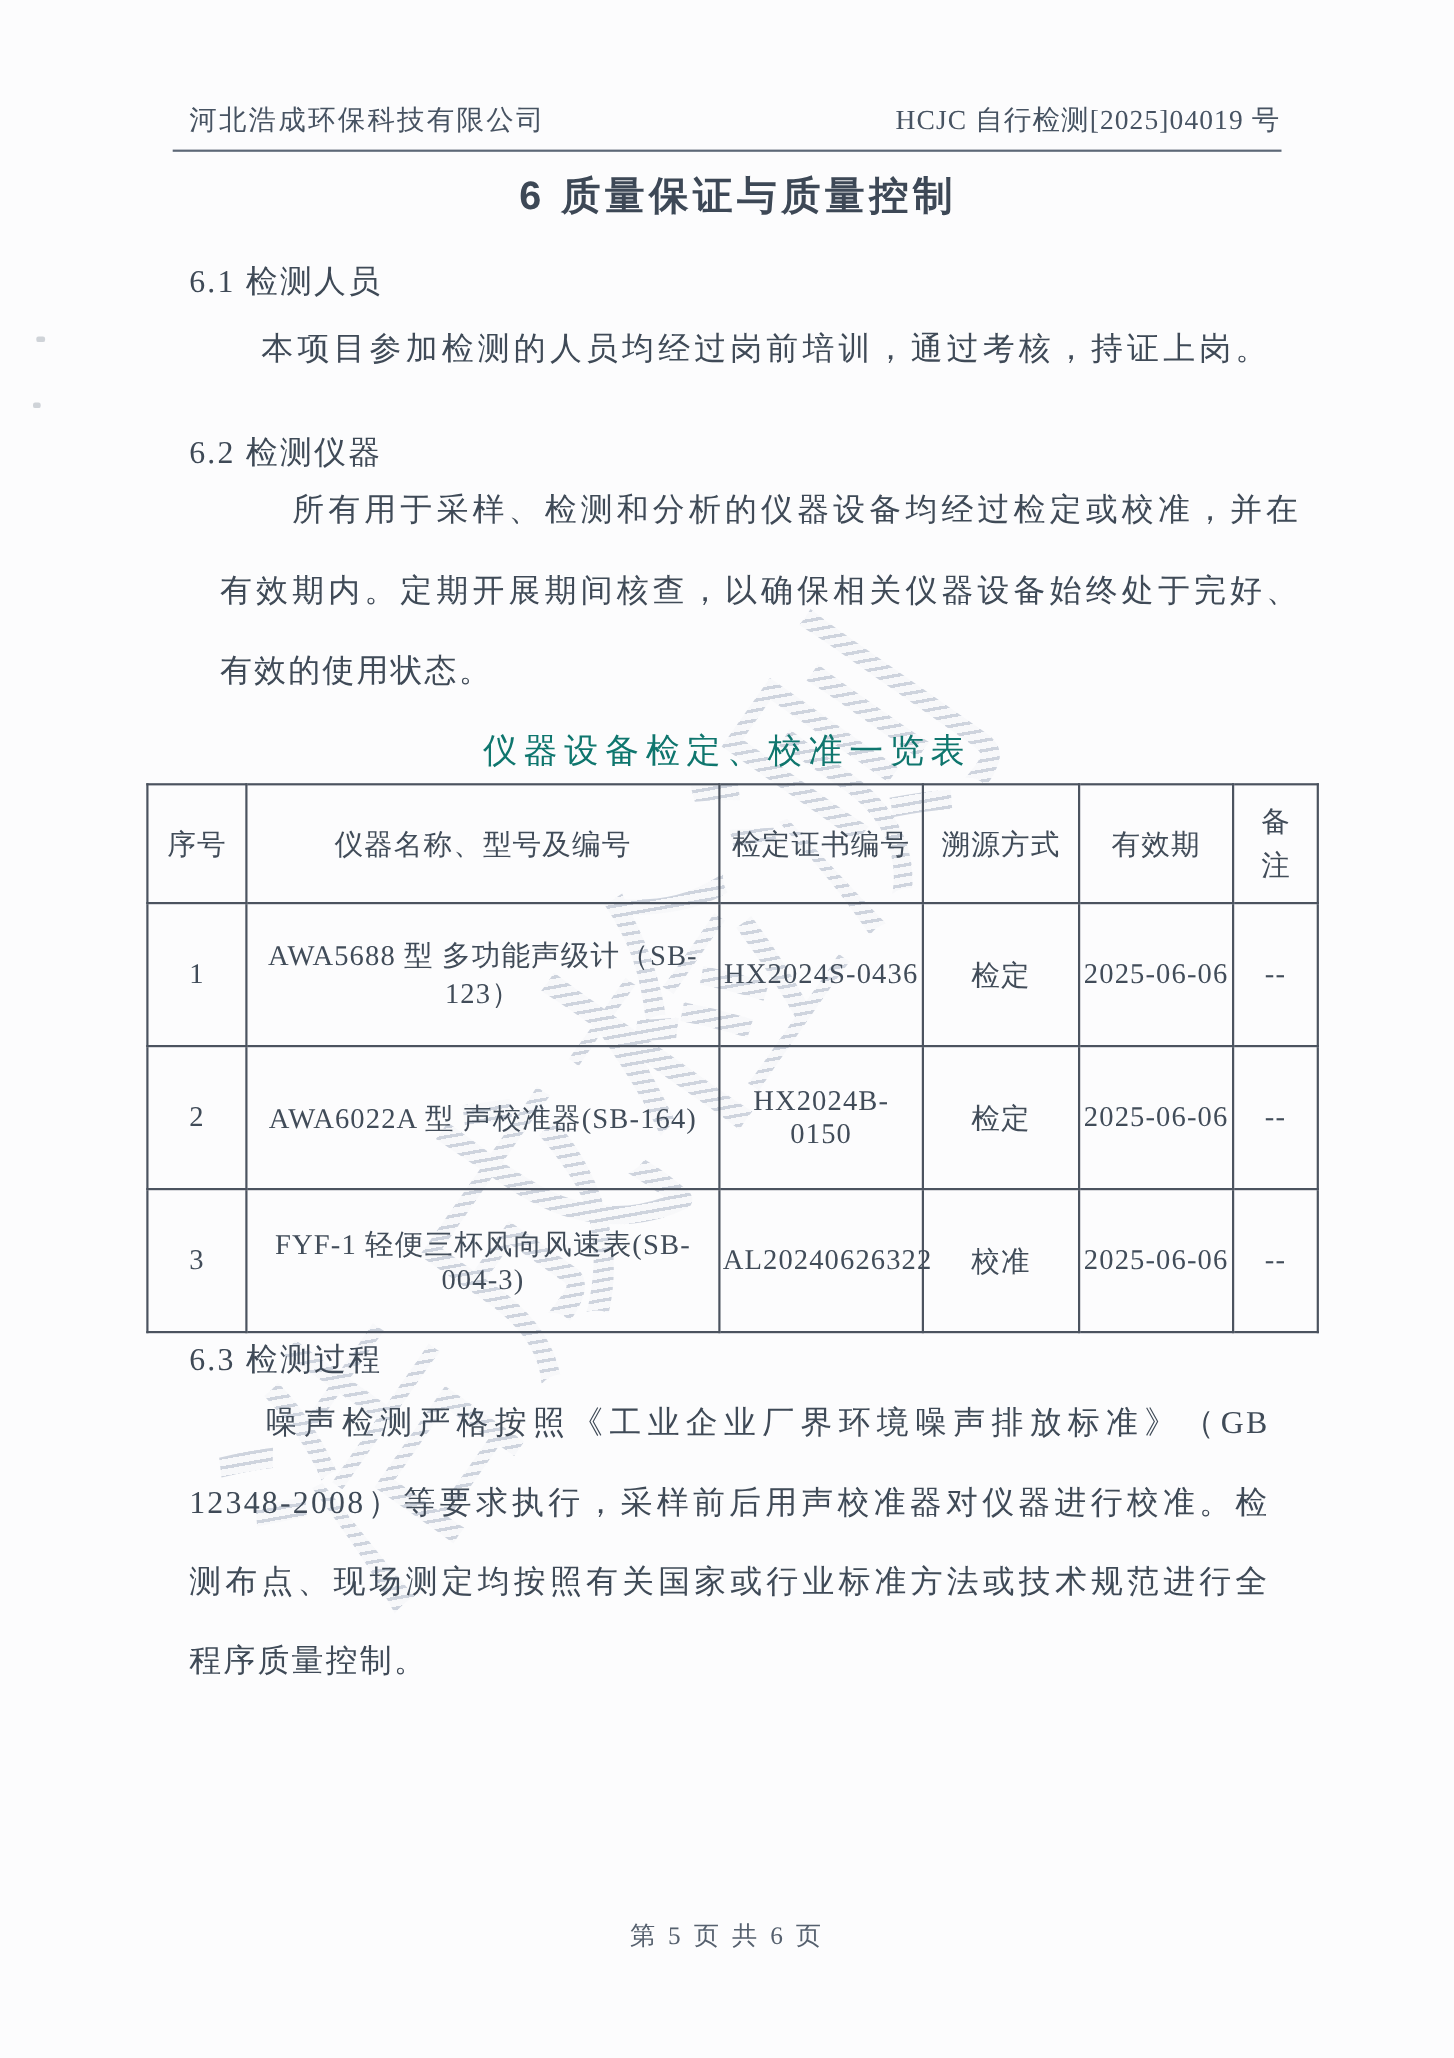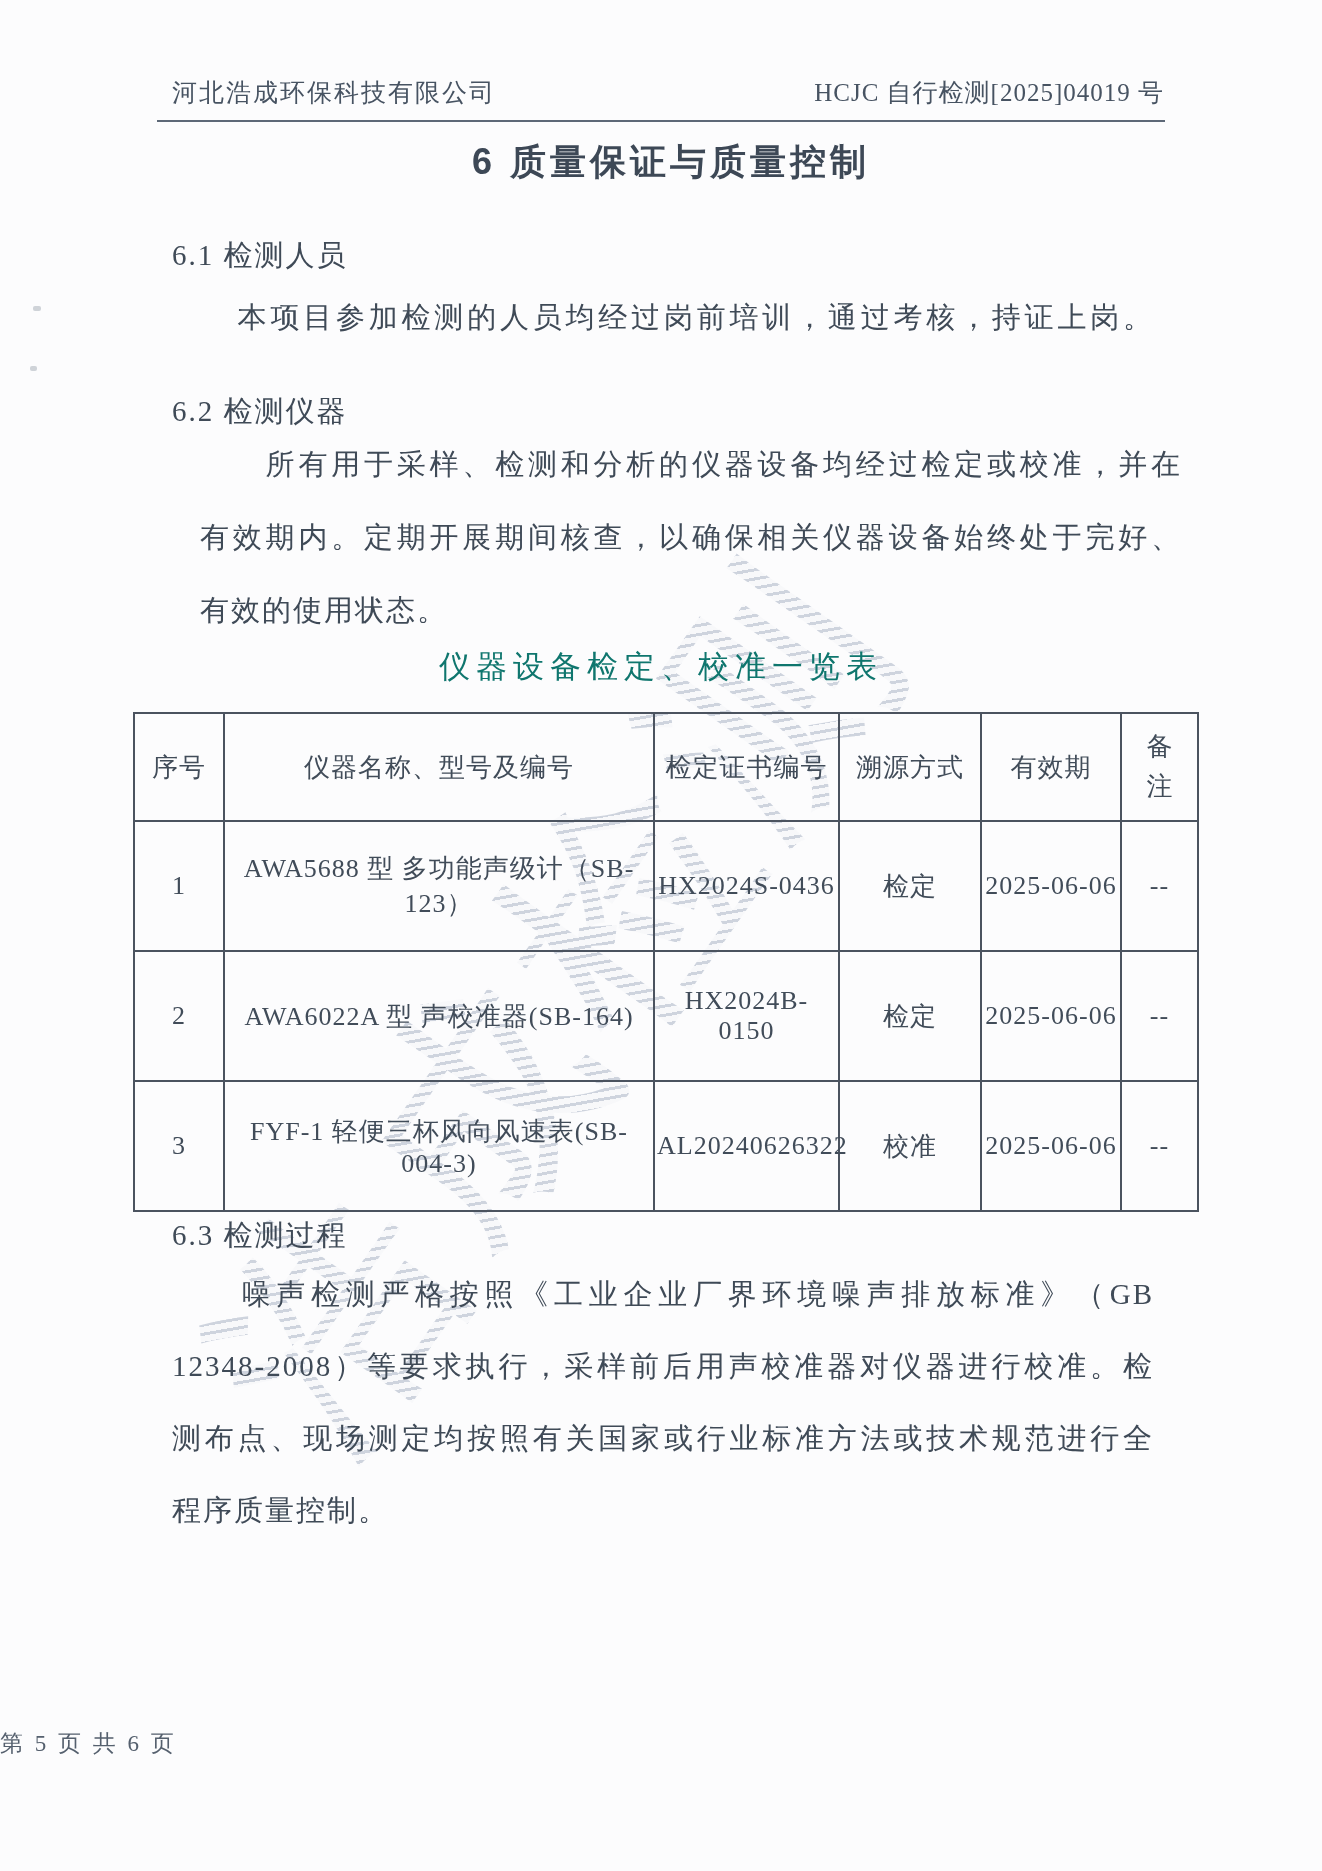--- a/index.html
+++ b/index.html
@@ -35,21 +35,21 @@
     .watermark {
       background: repeating-linear-gradient(45deg,
         rgba(168, 178, 196, 0.55) 0 3px,
         rgba(168, 178, 196, 0.05) 3px 9px);
       -webkit-background-clip: text;
       background-clip: text;
       color: transparent;
     }
   }
 
-  .layer { position: absolute; z-index: 1; }
+  .layer { position: absolute; z-index: 1; margin-top: 16px; }
 
   
   .hdr-left  { left: 172px; top: 76px;  font-size: 25px; letter-spacing: 2px; color: #475362; }
   .hdr-right { left: 640px; top: 76px;  width: 524px; text-align: right; font-size: 25px; letter-spacing: 1px; color: #475362; }
   .hdr-rule  { left: 157px; top: 120px; width: 1008px; height: 0; border-top: 2px solid #5d6877; }
 
   
   .h1 {
     left: 170px; top: 138px; width: 700px;
     font-family: "Liberation Sans", "DejaVu Sans", sans-serif;
@@ -84,21 +84,21 @@
     text-align: center; vertical-align: middle;
     font-weight: normal; padding: 0 2px;
     letter-spacing: 1px;
   }
   .equip-table thead tr { height: 108px; }
   .equip-table tbody tr { height: 130px; }
   .th-name { letter-spacing: 4px; }
   .vert { display: inline-block; width: 1.15em; line-height: 1.55; letter-spacing: 0; }
 
   
-  .footer { left: 0; top: 1728px; width: 1322px; font-size: 23px; letter-spacing: 3px; color: #55606e; }
+  .footer { left: 0; top: 1728px; width: 1322px; text-align: center; font-size: 23px; letter-spacing: 3px; color: #55606e; }
 
   
   .speck { position: absolute; background: #aab0ba; opacity: .55; border-radius: 2px; z-index: 1; }
   .speck-1 { left: 33px; top: 306px; width: 8px; height: 5px; }
   .speck-2 { left: 30px; top: 366px; width: 7px; height: 5px; }
 </style>
 </head>
 <body>
 
 <div id="page">

